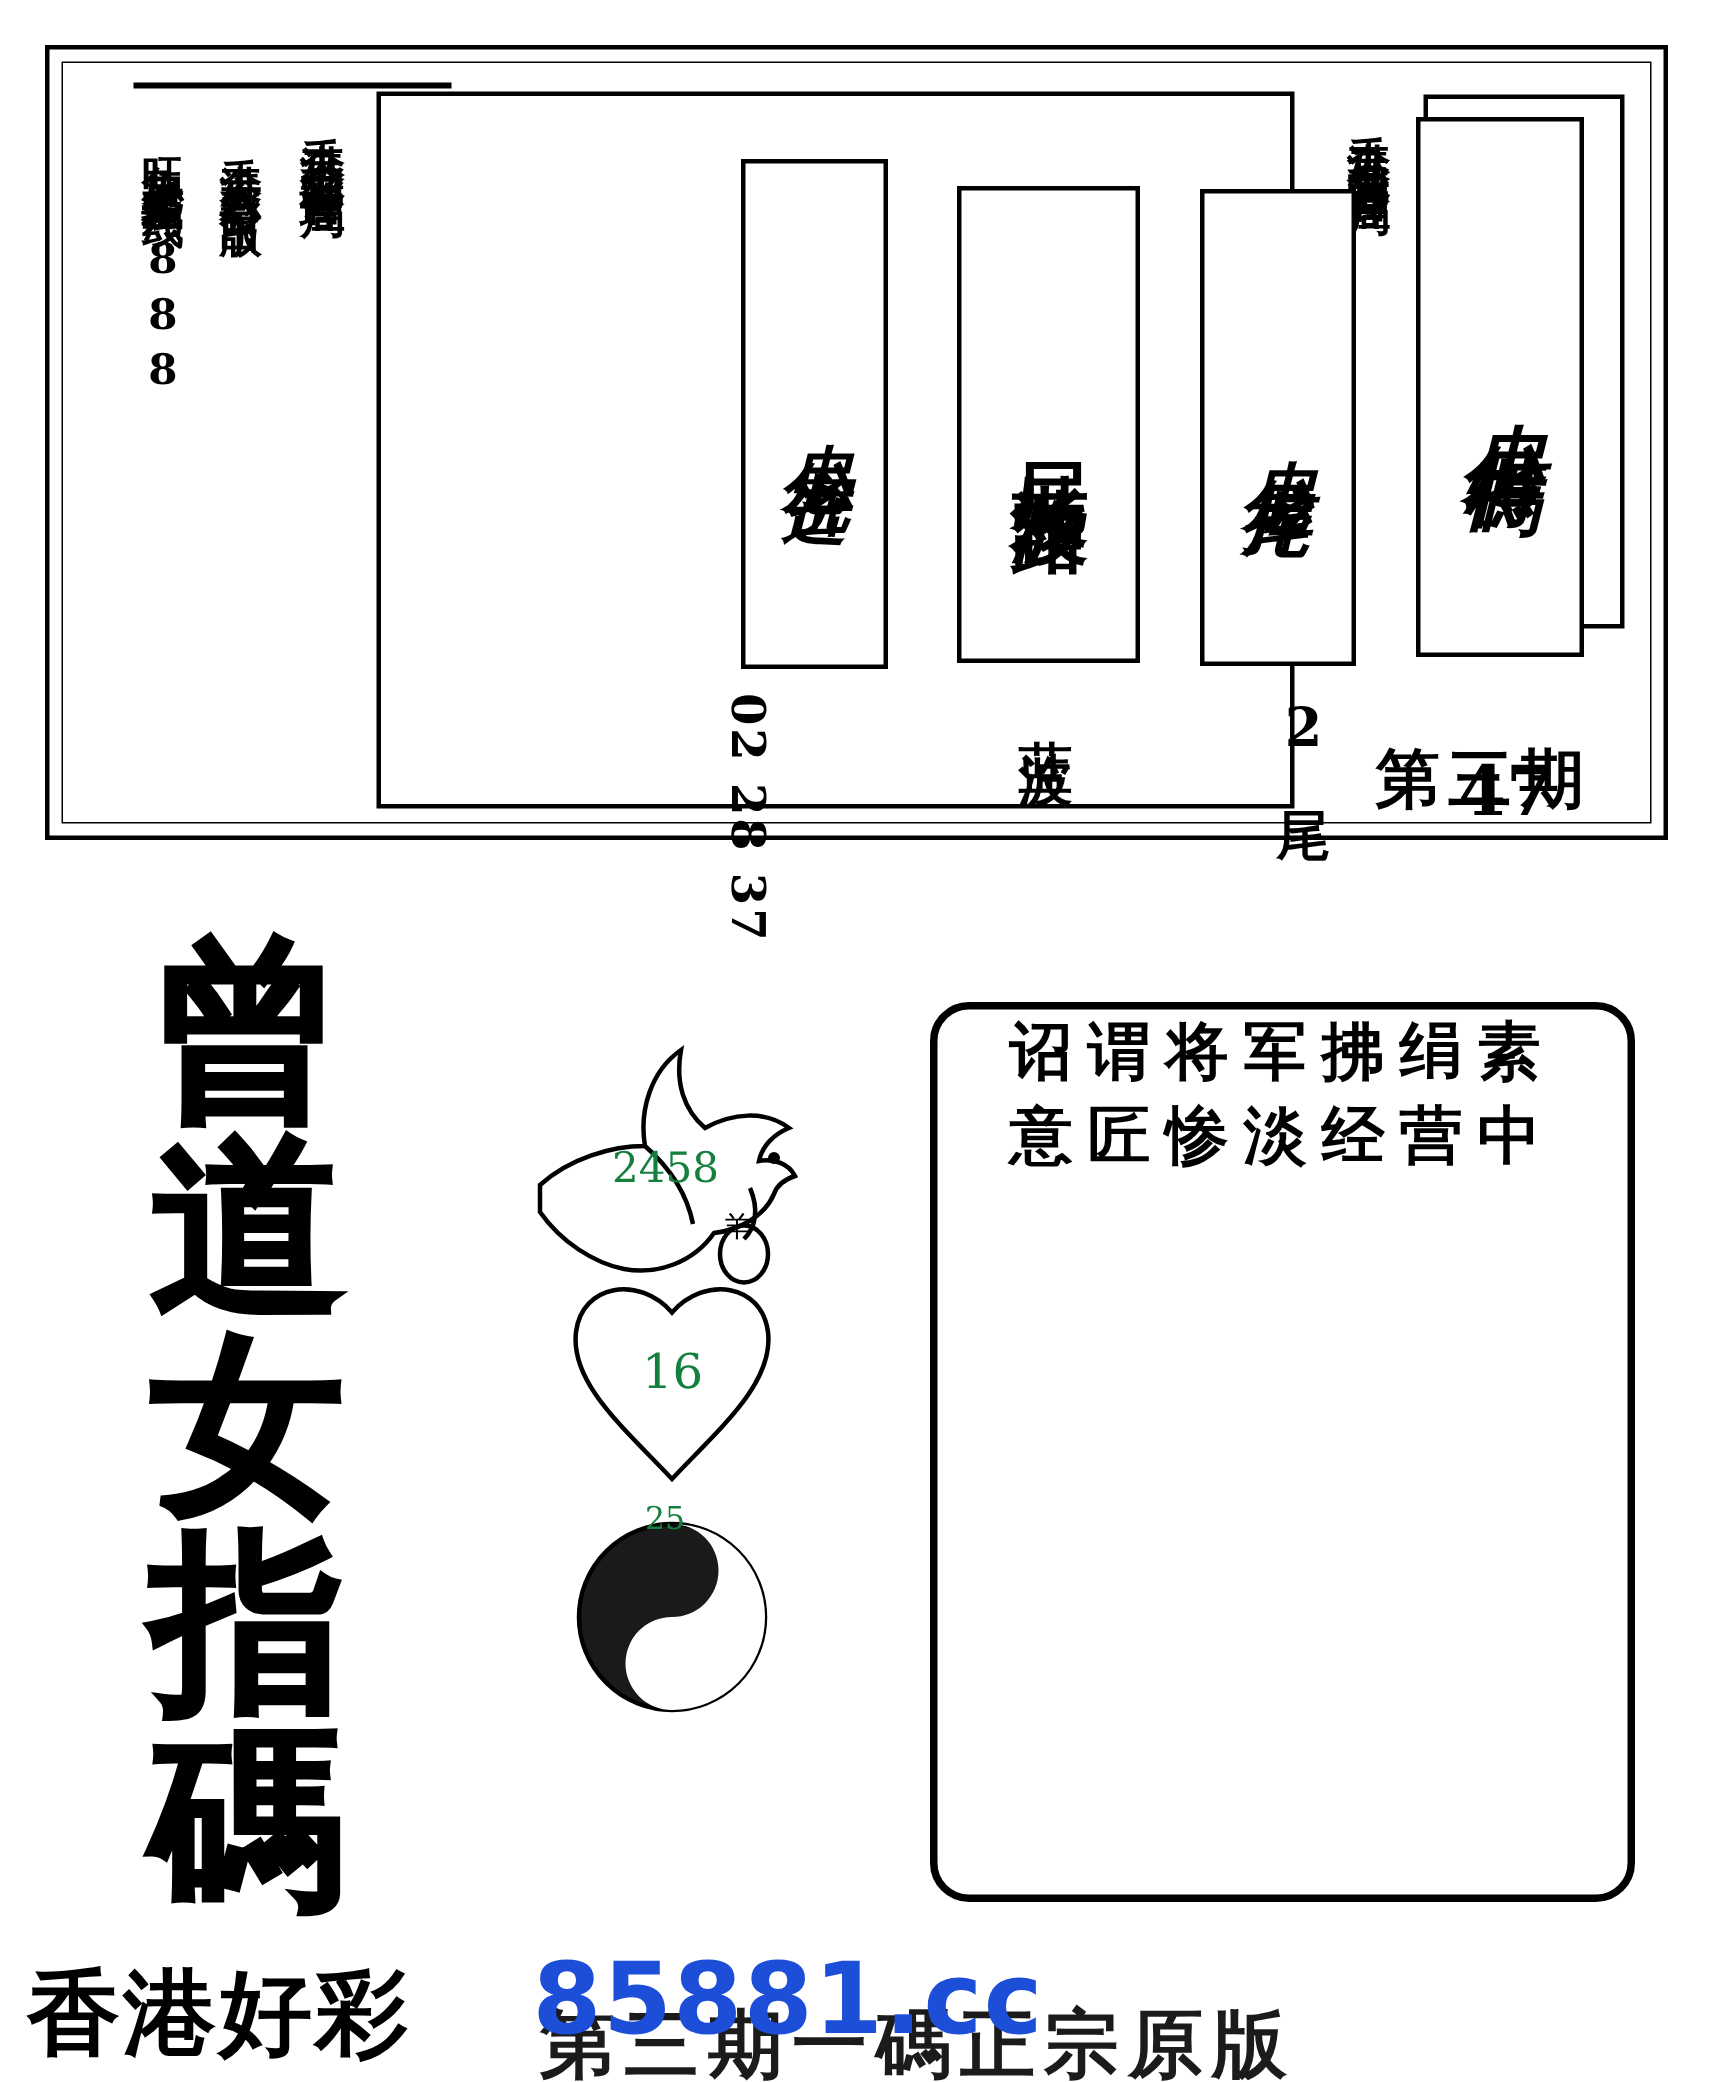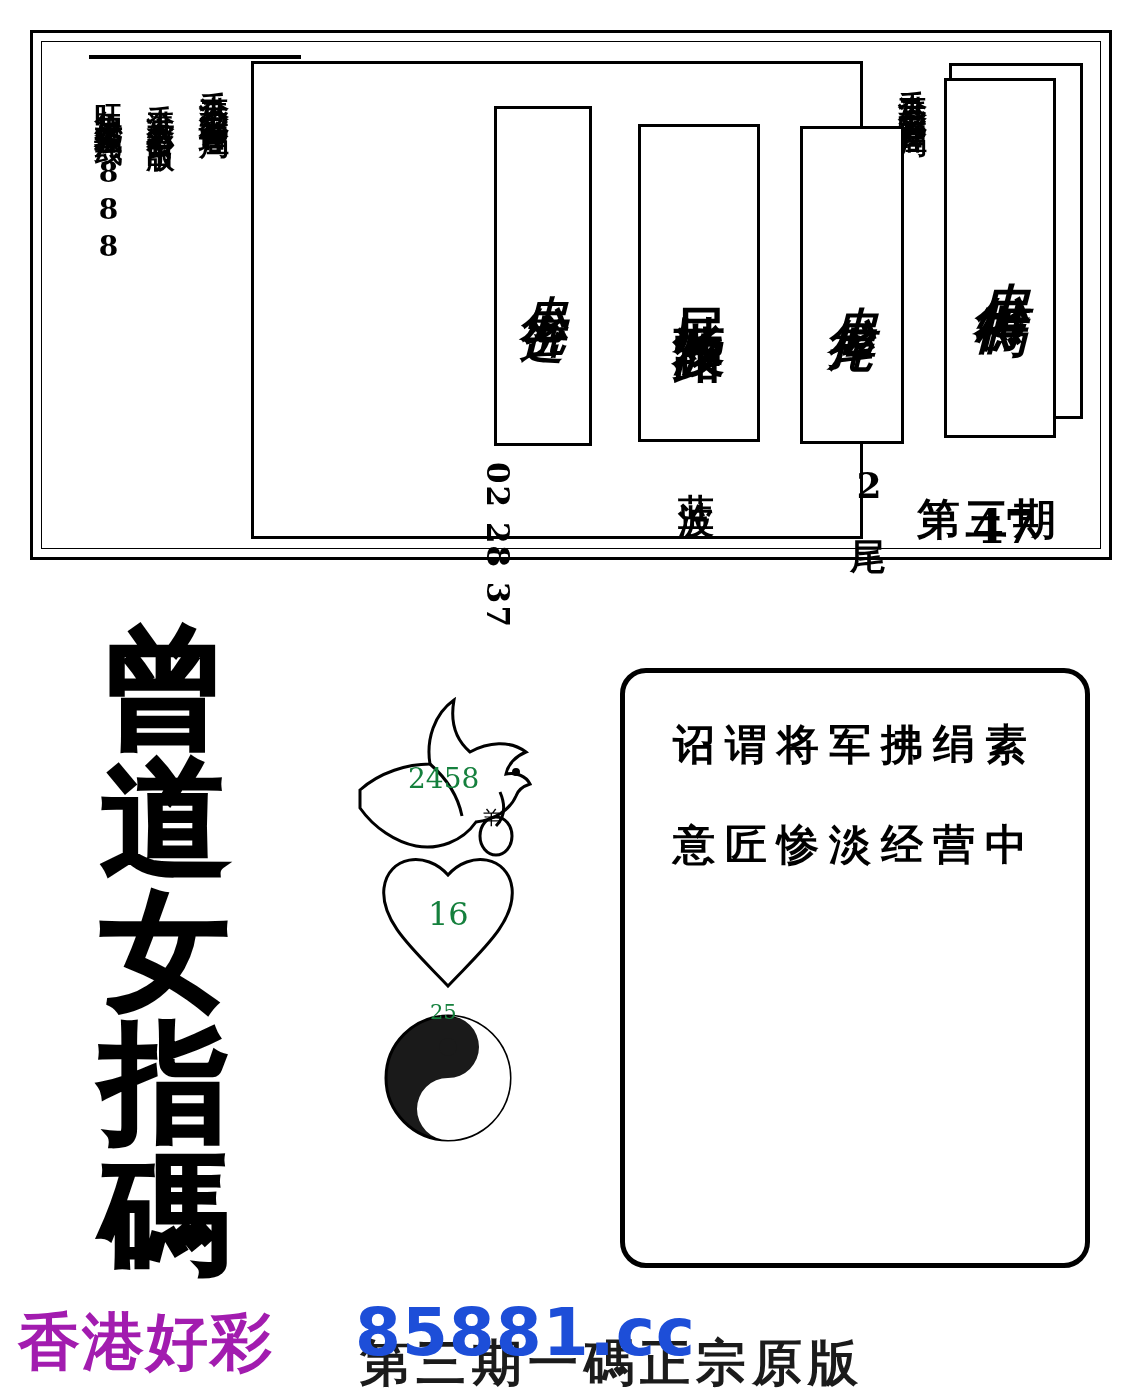--- a/index.html
+++ b/index.html
@@ -146,32 +146,31 @@
     position:absolute;left:620px;top:668px;width:470px;height:600px;
     border:5px solid #000;border-radius:26px;box-sizing:border-box;
     background:#fff;
   }
   #poem-box .line{
     font-family:"DejaVu Serif","Liberation Serif",serif;
     font-weight:bold;
     font-size:42px;
     letter-spacing:10px;
     text-align:center;
-    margin-top:44px;
     white-space:nowrap;
   }
 
   
   #bottom-banner{
     position:absolute;left:0;top:1292px;width:1143px;height:96px;
   }
   #bb-red{
     position:absolute;left:18px;top:8px;
     font-family:"DejaVu Serif","Liberation Serif",serif;
-    font-weight:bold;font-size:62px;color:#a21caf;letter-spacing:2px;
+    font-weight:bold;font-size:62px;color:#000000;letter-spacing:2px;
   }
   #bb-url{
     position:absolute;left:355px;top:2px;
     font-family:"DejaVu Sans","Liberation Sans",sans-serif;
     font-weight:bold;font-size:66px;color:#1d4ed8;letter-spacing:1px;
   }
   #bb-dark{
     position:absolute;left:360px;top:38px;
     font-family:"DejaVu Serif","Liberation Serif",serif;
     font-weight:bold;font-size:50px;color:#1b1b1b;letter-spacing:6px;

